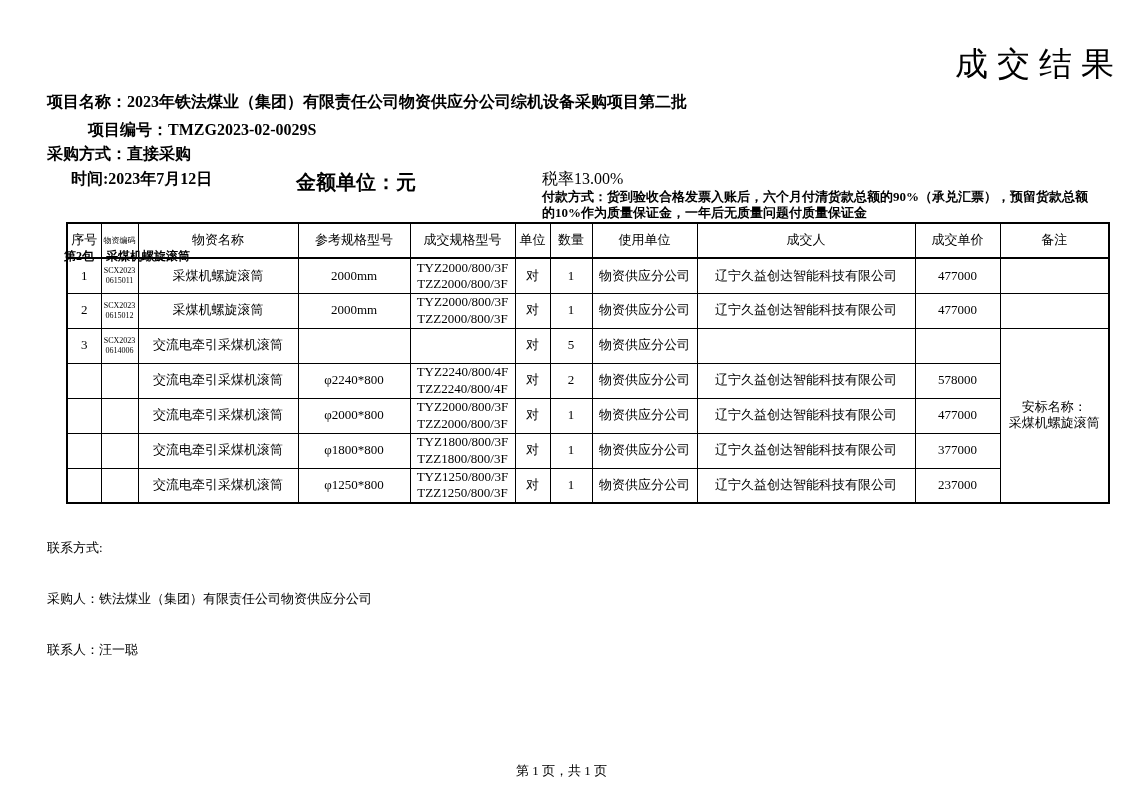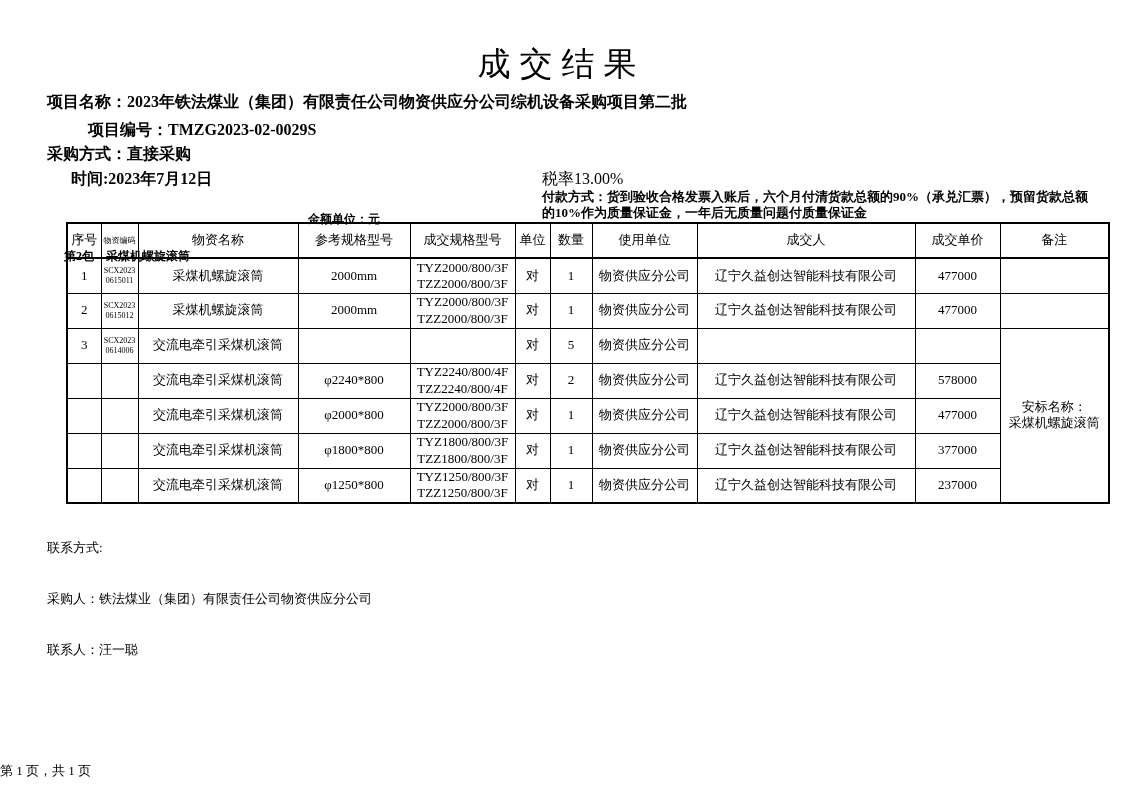--- a/index.html
+++ b/index.html
@@ -6,33 +6,33 @@
   body {
     width: 1123px; height: 794px;
     background: #ffffff;
     color: #000000;
     font-family: "Liberation Serif", "DejaVu Serif", serif;
     position: relative;
     overflow: hidden;
   }
   .doc-title {
     position: absolute; top: 42px; left: 0; width: 100%;
-    text-align: center;
+    text-align: right;
     font-size: 33px; letter-spacing: 9px; font-weight: normal;
     white-space: pre;
   }
   .meta-line {
     position: absolute; left: 47px;
     font-size: 16px; font-weight: bold; white-space: pre;
   }
   .m1 { top: 92px; }
   .m2 { top: 120px; margin-left: 41px; }
   .m3 { top: 144px; }
   .m4 { top: 169px; padding-left: 24px; }
-  .amount-unit { position: absolute; left: 308px; top: 169px; font-size: 12px; font-weight: bold; white-space: pre; margin-top: 42px; }
+  .amount-unit { position: absolute; left: 296px; top: 169px; font-size: 20px; font-weight: bold; white-space: pre; }
   .tax-rate { position: absolute; left: 542px; top: 169px; font-size: 16px; font-weight: normal; white-space: pre; }
   .payment-terms {
     position: absolute; left: 542px; top: 189px; width: 548px;
     font-size: 13px; line-height: 1.25; font-weight: bold;
   }
   .package-heading { position: absolute; left: 64px; top: 202px; font-size: 12px; font-weight: bold; white-space: pre; margin-top: 46px; }
 
   table.result-table {
     position: absolute; left: 43px; top: 222px;
     width: 1042px; table-layout: fixed;
@@ -54,21 +54,21 @@
   .code-hd { padding: 0 6px; }
   .spec-cell div, .code-cell div { white-space: nowrap; }
   .remark-merged { line-height: 1.4; }
 
   .contact-block {
     position: absolute; left: 47px; top: 505px;
     font-size: 13px; line-height: 17px; white-space: pre;
   }
   .page-footer {
     position: absolute; top: 762px; left: 0; width: 100%;
-    font-size: 13px; white-space: pre;
+    text-align: center; font-size: 13px; white-space: pre;
   }
 </style>
 </head>
 <body>
 
 <div class="doc-title">成交结果</div>
 
 <div class="meta-line m1">项目名称：2023年铁法煤业（集团）有限责任公司物资供应分公司综机设备采购项目第二批</div>
 <div class="meta-line m2">项目编号：TMZG2023-02-0029S</div>
 <div class="meta-line m3">采购方式：直接采购</div>

